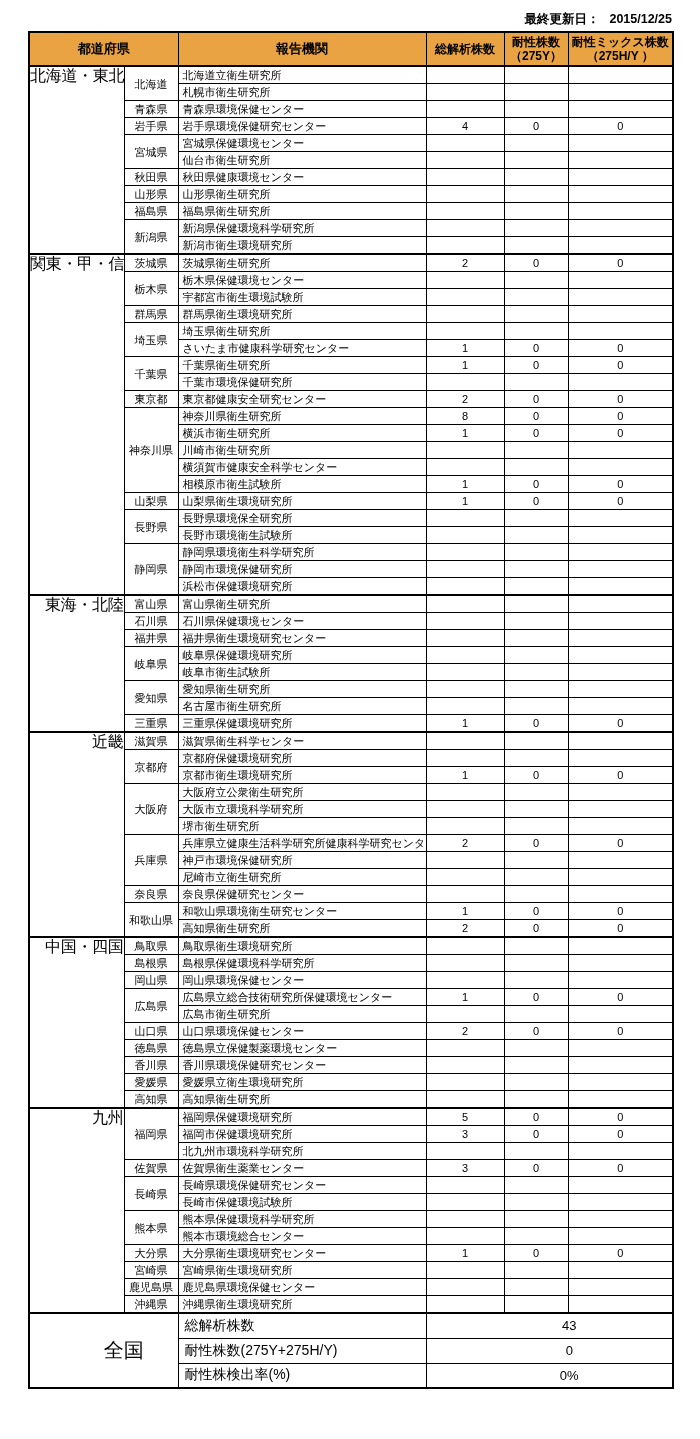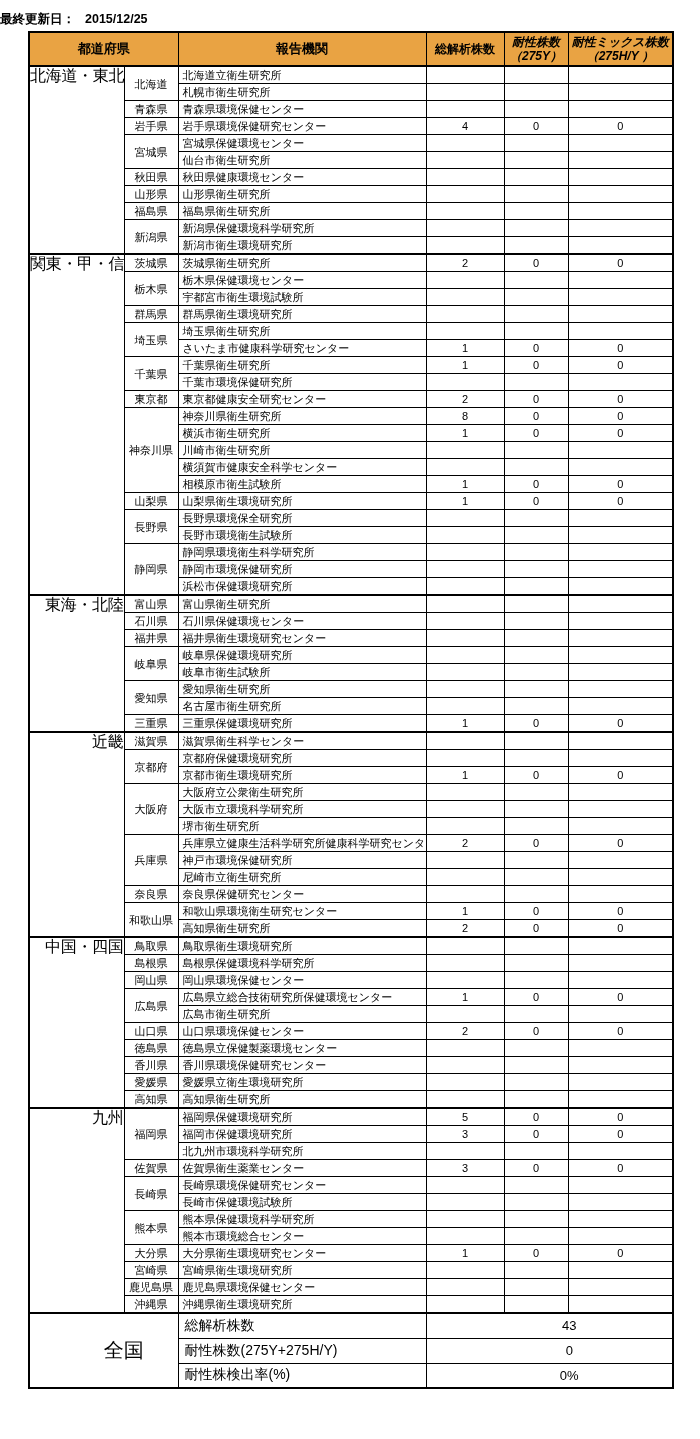--- a/index.html
+++ b/index.html
@@ -6,34 +6,34 @@
   html, body { margin: 0; padding: 0; }
   body {
     width: 700px; height: 1439px; background: #ffffff; color: #000;
     font-family: "Liberation Sans", "DejaVu Sans", sans-serif;
   }
   .title {
     text-align: center; font-weight: bold; font-size: 15px;
     padding-top: 9px; letter-spacing: 0.3px;
   }
   .update-line {
-    width: 672px; font-size: 12.5px;
+    width: 672px; text-align: right; font-size: 12.5px;
     margin-top: 11px; margin-bottom: 3px; font-weight: bold;
   }
   .update-line .date { margin-left: 10px; }
   table.main {
     margin-left: 28px; width: 644px; table-layout: fixed;
     border-collapse: collapse; border: 2px solid #000;
   }
   th, td { border: 1px solid #000; overflow: hidden; white-space: nowrap; padding: 0; }
   thead th {
     background: #E9A343; font-weight: bold; font-size: 13px;
     height: 34px; border-bottom: 2px solid #000; text-align: center; vertical-align: middle;
   }
-  thead th .sub-line { font-size: 12px; line-height: 14px; font-style: italic; }
+  thead th .sub-line { font-size: 12px; line-height: 14px; }
   thead th.two-line { font-size: 12px; }
   tbody td { font-size: 11px; height: 17px; line-height: 16px; }
   td.region { text-align: right; vertical-align: top; padding-top: 1px; font-size: 16px; letter-spacing: -0.3px; }
   td.pref { text-align: center; vertical-align: middle; }
   td.inst { text-align: left; padding-left: 4px; }
   td.val { text-align: center; }
   tr.region-start td { border-top: 2px solid #000; }
   tfoot td { height: 25px; vertical-align: middle; padding-left: 40px; }
   tr.foot-first td { border-top: 2px solid #000; }
   td.national { text-align: center; font-size: 20px; }

